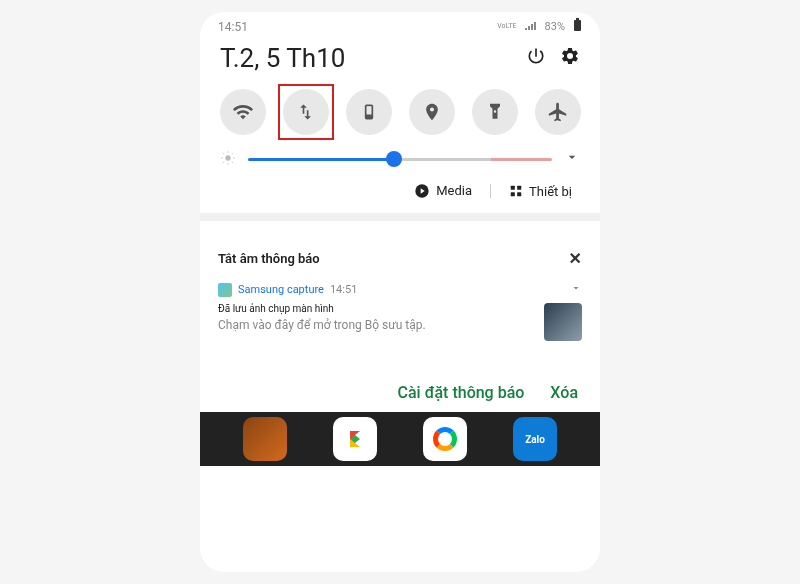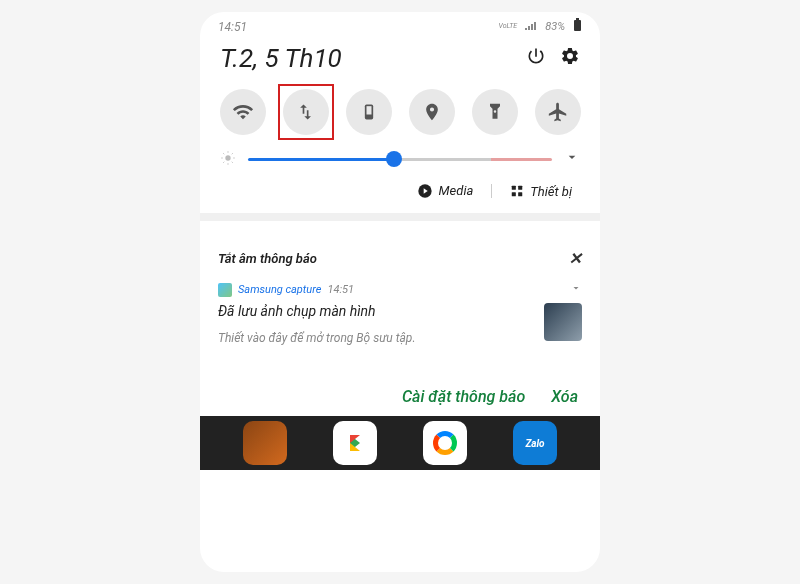--- a/index.html
+++ b/index.html
@@ -13,21 +13,20 @@
       justify-content: center;
     }
     .phone-container {
       width: 400px;
       height: 560px;
       background: #fff;
       border-radius: 24px;
       overflow: hidden;
       position: relative;
       filter: blur(0.3px);
-      font-style: italic;
     }
     .status-bar {
       display: flex;
       justify-content: space-between;
       align-items: center;
       padding: 6px 18px 0;
       font-size: 12px;
       color: #888;
     }
     .status-right {
@@ -150,23 +149,23 @@
     .notif-app-name { color: #1a73e8; }
     .notif-app-time { color: #888; }
     .notif-chevron { margin-left: auto; color: #888; }
     .notif-body {
       display: flex;
       justify-content: space-between;
       align-items: flex-start;
       gap: 10px;
     }
     .notif-title {
-      font-size: 14px;
+      font-size: 10px;
       color: #222;
-      margin-bottom: 12px;
+      margin-bottom: 4px;
     }
     .notif-subtitle {
       font-size: 12px;
       color: #888;
     }
     .notif-thumb {
       width: 38px;
       height: 38px;
       background: linear-gradient(135deg, #2c3e50, #8e9eab);
       border-radius: 4px;
@@ -332,21 +331,21 @@
       <span class="notif-app-time">14:51</span>
       <span class="notif-chevron">
         <svg width="12" height="12" viewBox="0 0 24 24" fill="#888">
             <path d="M7 10l5 5 5-5z"></path>
           </svg>
       </span>
     </div>
     <div class="notif-body">
       <div>
         <div class="notif-title">Đã lưu ảnh chụp màn hình</div>
-        <div class="notif-subtitle">Thiết vào đây để mở trong Bộ sưu tập.</div>
+        <div class="notif-subtitle">Chạm vào đây để mở trong Bộ sưu tập.</div>
       </div>
       <div class="notif-thumb"></div>
     </div>
   </div>
 
   <div class="notif-actions">
     <span>Cài đặt thông báo</span>
     <span>Xóa</span>
   </div>
 

